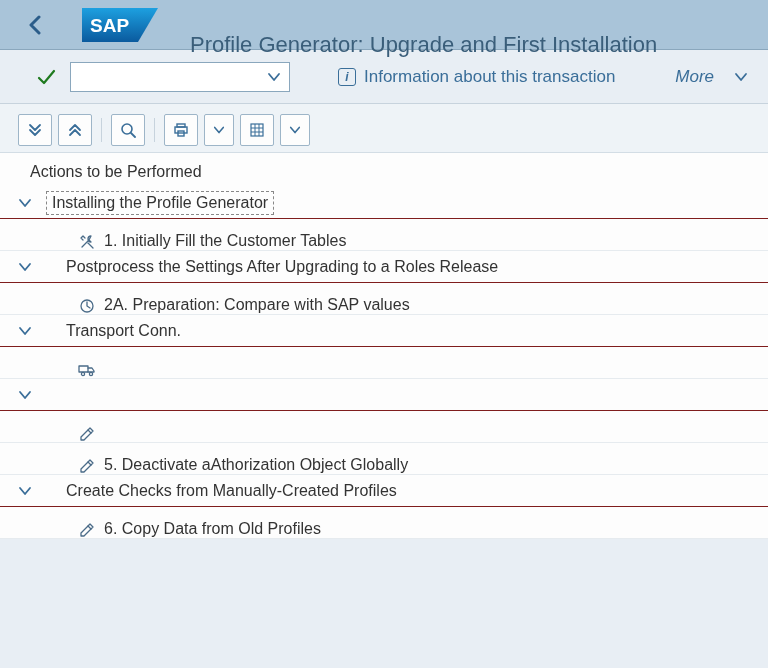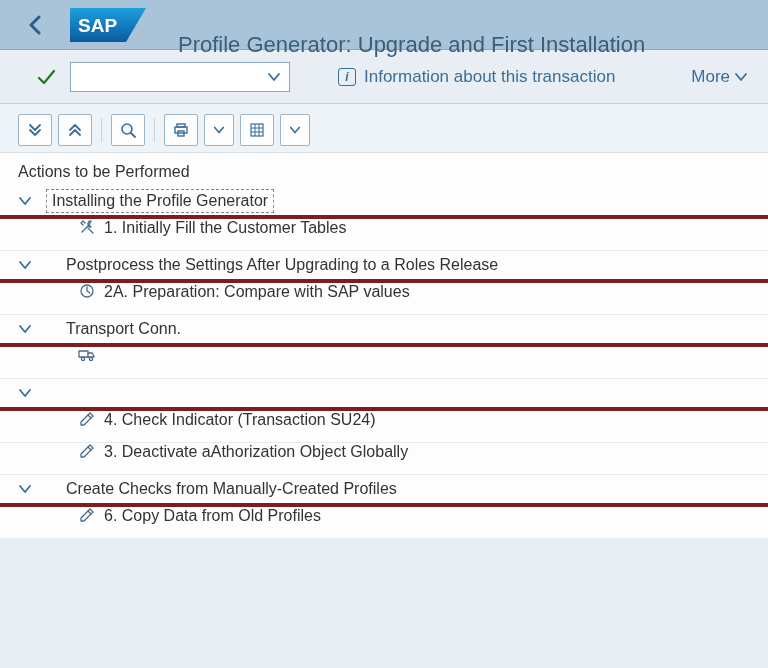--- a/index.html
+++ b/index.html
@@ -22,21 +22,21 @@
     border-bottom: 1px solid #8aa7bd;
   }
   .back-btn {
     color: #2b5d8a;
     font-size: 22px;
     font-weight: bold;
     cursor: pointer;
     padding: 0 10px;
   }
   .sap-logo {
-    margin-left: 18px;
+    margin-left: 30px;
     display: flex;
     align-items: center;
     text-decoration: underline;
   }
   .title {
     flex: 1;
     text-align: left;
     color: #3a5e7a;
     font-size: 22px;
     margin-left: 30px;
@@ -87,24 +87,25 @@
     justify-content: center;
     font-size: 12px;
     font-style: italic;
     font-weight: bold;
     color: #3a6e99;
   }
   .more-link {
     margin-left: auto;
     display: flex;
     align-items: center;
-    gap: 4px;
+    gap: 20px;
     color: #3a6e99;
     font-size: 17px;
     cursor: pointer;
+    font-style: italic;
   }
   
   .icon-toolbar {
     background: #eef3f7;
     padding: 10px 18px 6px 18px;
     display: flex;
     gap: 6px;
     align-items: center;
   }
   .tbtn {
@@ -130,47 +131,48 @@
   
   .content {
     background: #fdfdfd;
     border-top: 1px solid #d3dde5;
     padding: 6px 0 0 0;
   }
   .section-hdr {
     font-size: 16px;
     color: #333;
     padding: 4px 18px 6px 18px;
+    margin-left: 12px;
   }
   .tree-row {
     display: flex;
     align-items: center;
     height: 32px;
     padding-left: 18px;
-    border-bottom: 4px solid #7f1d1d;
+    border-bottom: 1px solid #7f1d1d;
     gap: 8px;
     cursor: pointer;
   }
   .chev {
     width: 20px;
     color: #3a6e99;
     font-size: 14px;
   }
   .node-lbl {
     font-size: 16px;
     color: #333;
     padding-left: 20px;
   }
   .node-lbl.selected {
     border: 1px dashed #888;
     padding: 2px 5px;
   }
   .leaf-row {
     display: flex;
-    align-items: flex-start;
+    align-items: flex-end;
     height: 32px;
     padding-left: 78px;
     border-bottom: 1px solid #e6ebef;
     gap: 8px;
     cursor: pointer;
   }
   .leaf-icon {
     width: 18px;
     display: flex;
     align-items: center;
@@ -333,30 +335,29 @@
           </svg>
         </span>
       </div>
       <div class="leaf-row">
         <span class="leaf-icon">
           <svg width="16" height="16" viewBox="0 0 16 16">
             <path d="M11 2 L14 5 L5 14 L2 14 L2 11 Z" stroke="#4a6b88" stroke-width="1.3" fill="none" stroke-linecap="round" stroke-linejoin="round"></path>
             <path d="M9 4 L12 7" stroke="#4a6b88" stroke-width="1.3" fill="none" stroke-linecap="round" stroke-linejoin="round"></path>
           </svg>
         </span>
-        <span class="leaf-lbl">4. Check Indicator (Transaction SU24)</span>
       </div>
       <div class="leaf-row">
         <span class="leaf-icon">
           <svg width="16" height="16" viewBox="0 0 16 16">
             <path d="M11 2 L14 5 L5 14 L2 14 L2 11 Z" stroke="#4a6b88" stroke-width="1.3" fill="none" stroke-linecap="round" stroke-linejoin="round"></path>
             <path d="M9 4 L12 7" stroke="#4a6b88" stroke-width="1.3" fill="none" stroke-linecap="round" stroke-linejoin="round"></path>
           </svg>
         </span>
-        <span class="leaf-lbl">3. Deactivate aAthorization Object Globally</span>
+        <span class="leaf-lbl">5. Deactivate aAthorization Object Globally</span>
       </div>
       <div class="tree-row">
         <span class="chev">
           <svg width="14" height="10" viewBox="0 0 14 10">
             <path d="M2 2 L7 8 L12 2" stroke="#3a6e99" stroke-width="1.8" fill="none" stroke-linecap="round" stroke-linejoin="round"></path>
           </svg>
         </span>
         <span class="node-lbl">Create Checks from Manually-Created Profiles</span>
       </div>
       <div class="leaf-row">

